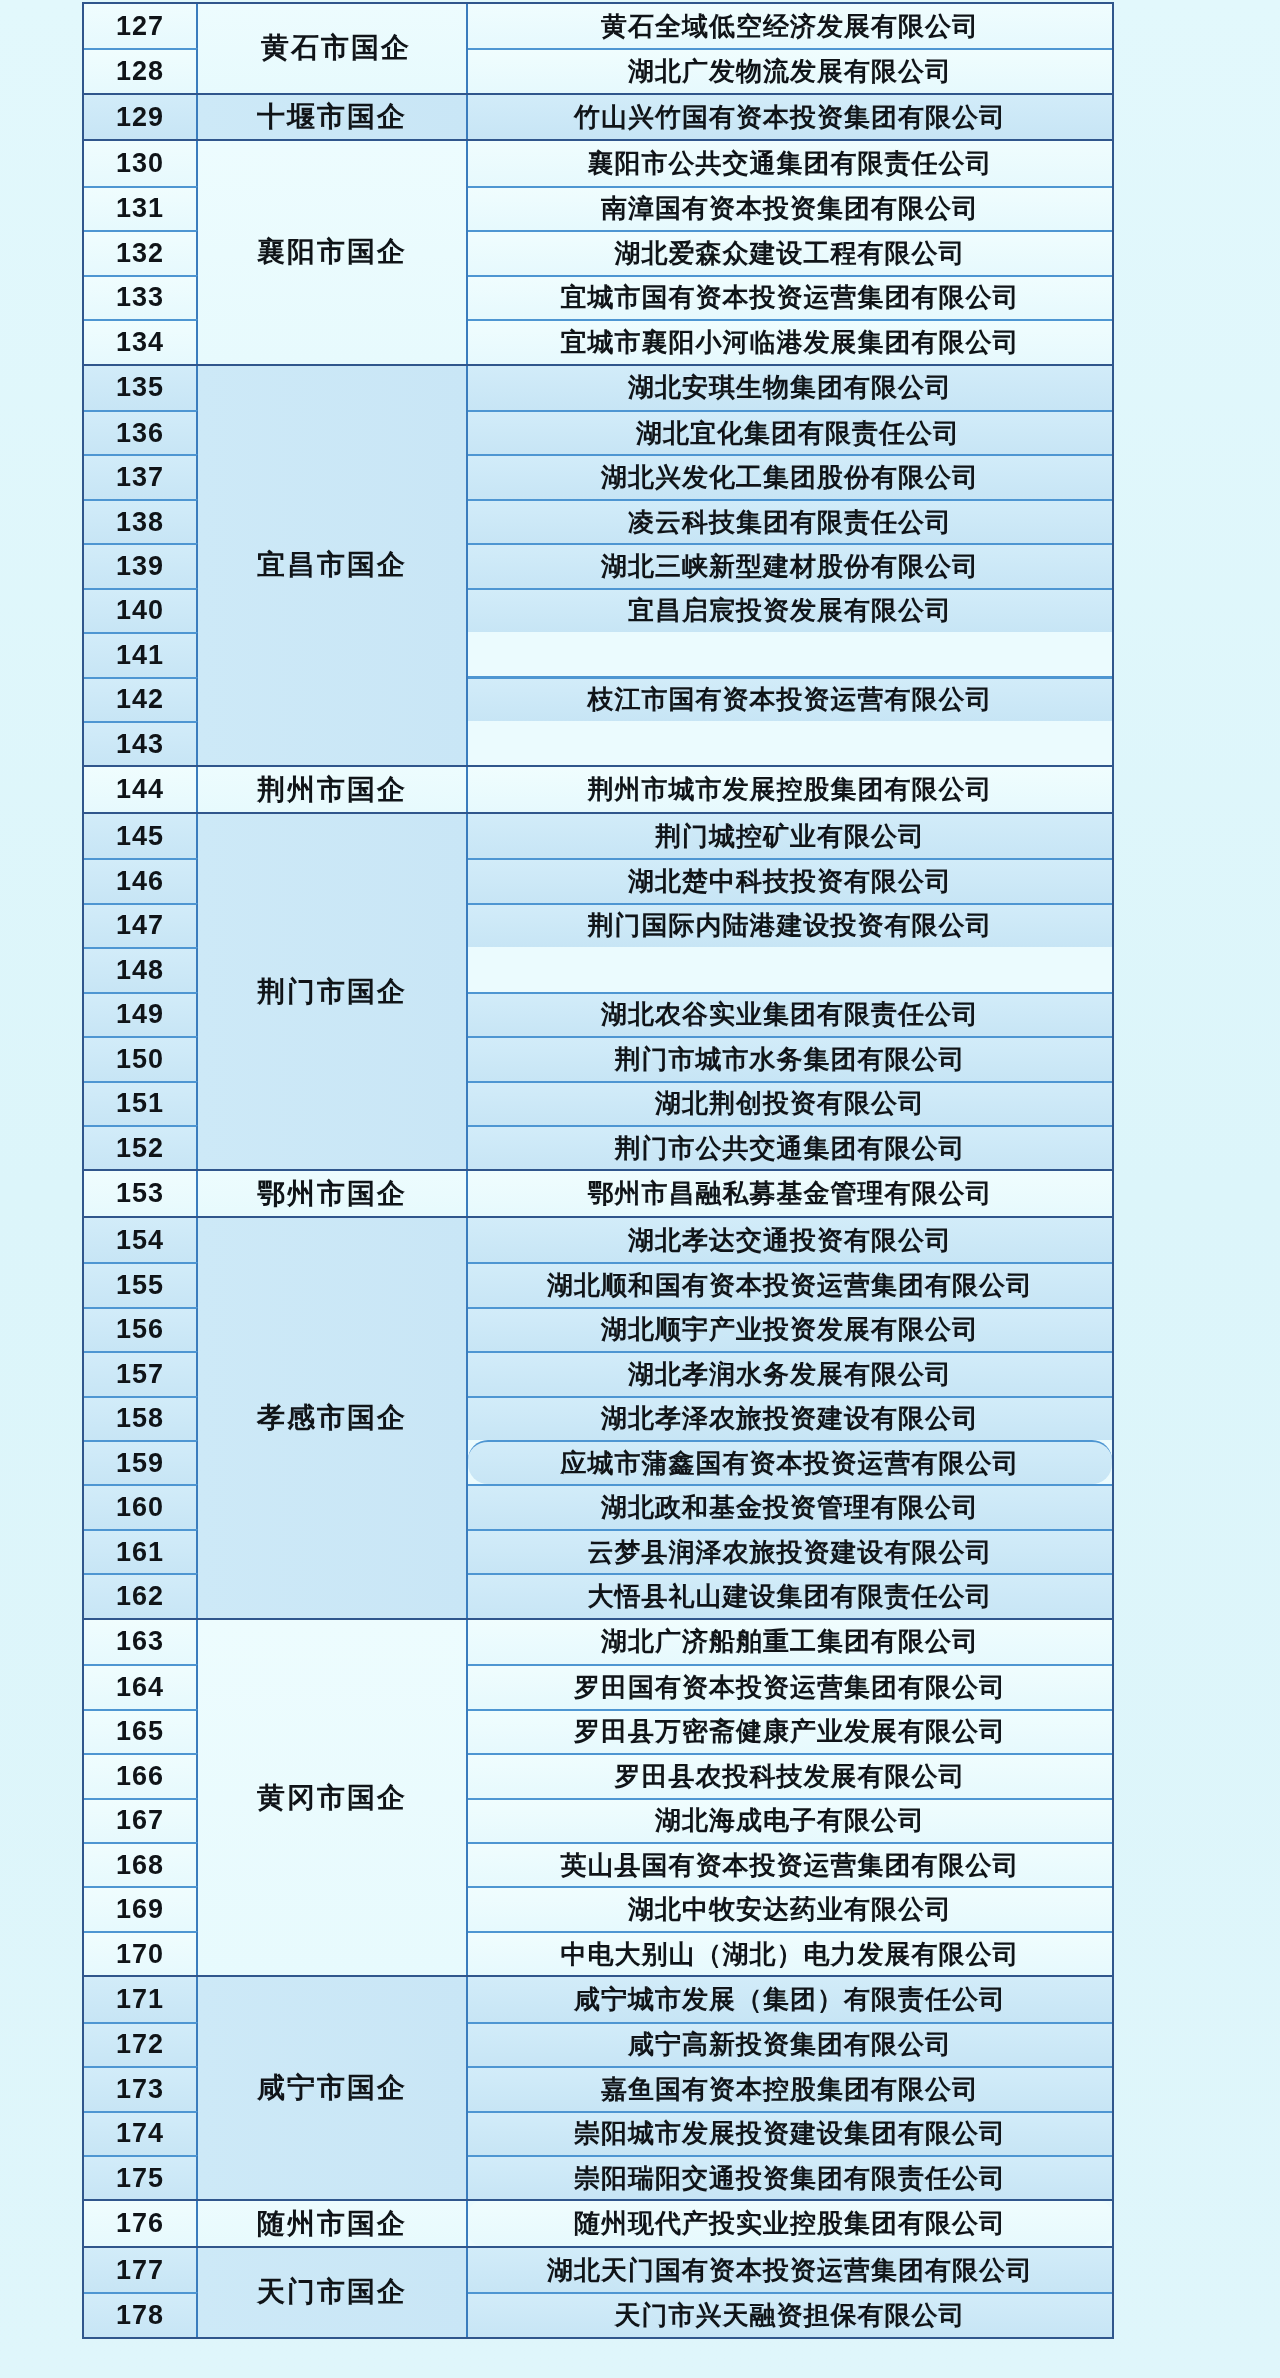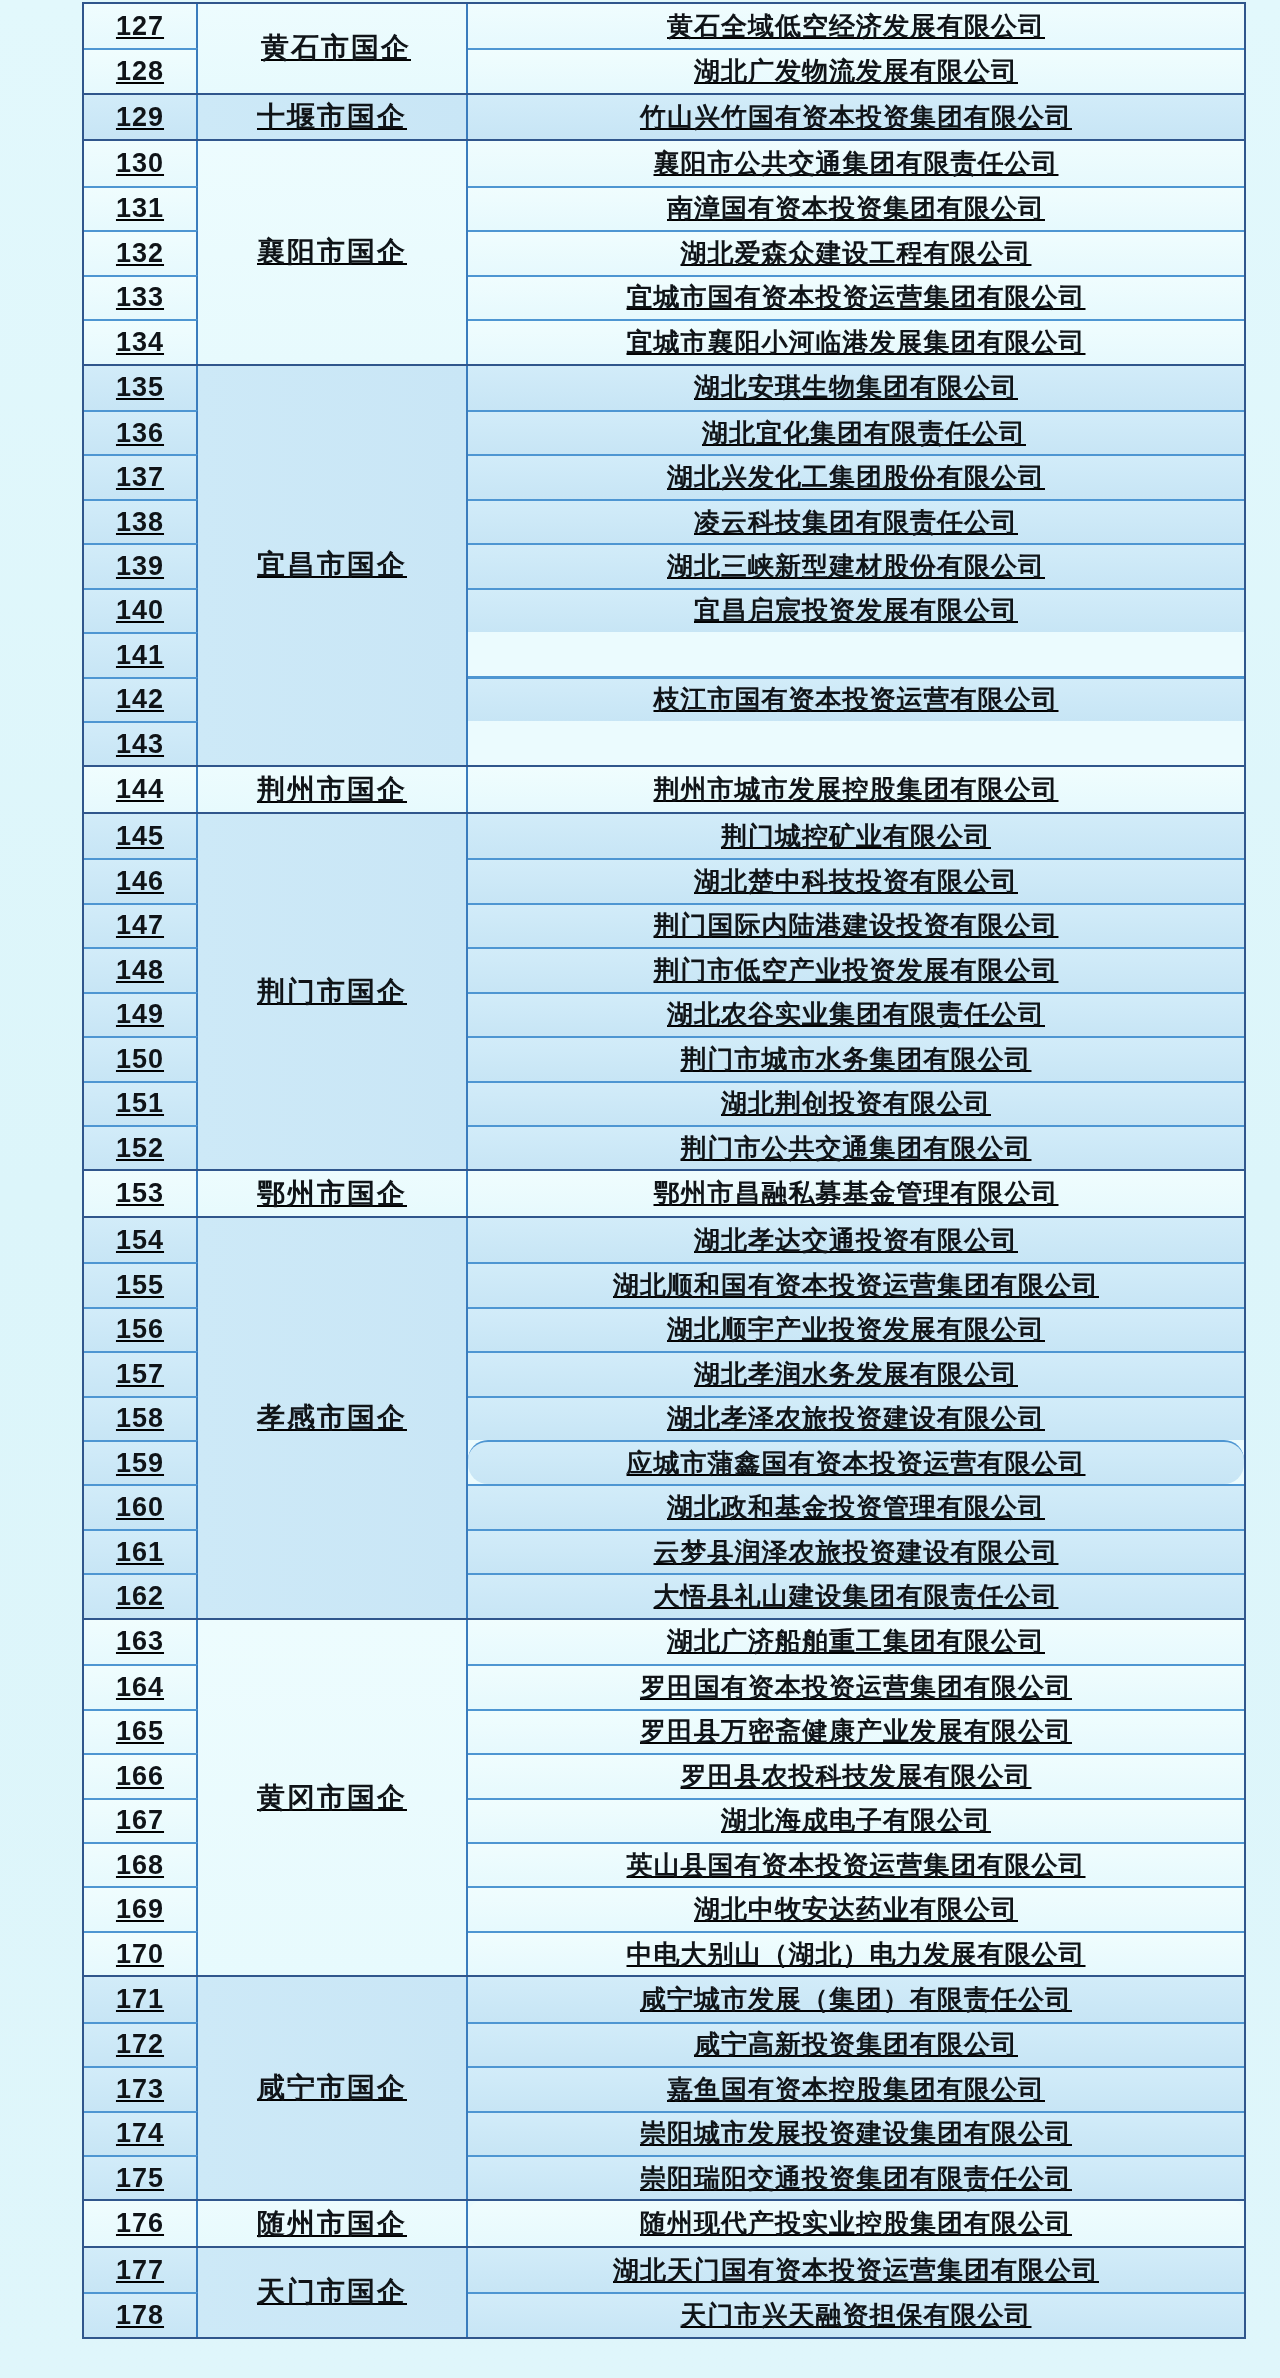--- a/index.html
+++ b/index.html
@@ -11,25 +11,24 @@
   }
   html,body{margin:0;padding:0;}
   body{font-family:"Liberation Sans","DejaVu Sans",sans-serif;}
   .page{
     position:relative;
     width:1280px;height:2378px;
     background:linear-gradient(180deg,#e2f8fc 0%,#dcf5fa 50%,#dff6fb 100%);
     overflow:hidden;
   }
   .soe-table{
-    position:absolute;left:82px;top:2px;width:1164px;
+    position:absolute;left:82px;top:2px;width:1032px;
     border:2px solid var(--gline);
     box-sizing:border-box;
     background:#ebfbfe;
-    text-decoration:underline;
   }
   .group{
     display:grid;
     grid-template-columns:114px 270px 1fr;
     grid-auto-rows:44.45px;
   }
   .group + .group{border-top:2px solid var(--gline);}
   .cell{
     display:flex;align-items:center;justify-content:center;
     box-sizing:border-box;
@@ -115,21 +114,20 @@
         <div class="cell cat" style="grid-row: 1 / span 1;">荆州市国企</div>
       </div>
       <div class="group tone-blue">
         <div class="cell num" style="grid-row: 1;">145</div>
         <div class="cell comp" style="grid-row: 1;">荆门城控矿业有限公司</div>
         <div class="cell num inner" style="grid-row: 2;">146</div>
         <div class="cell comp inner" style="grid-row: 2;">湖北楚中科技投资有限公司</div>
         <div class="cell num inner" style="grid-row: 3;">147</div>
         <div class="cell comp inner" style="grid-row: 3;">荆门国际内陆港建设投资有限公司</div>
         <div class="cell num inner" style="grid-row: 4;">148</div>
-        <div class="cell comp inner" style="grid-row: 4;">荆门市低空产业投资发展有限公司</div>
         <div class="cell num inner" style="grid-row: 5;">149</div>
         <div class="cell comp inner" style="grid-row: 5; text-align: right;">湖北农谷实业集团有限责任公司</div>
         <div class="cell num inner" style="grid-row: 6;">150</div>
         <div class="cell comp inner" style="grid-row: 6;">荆门市城市水务集团有限公司</div>
         <div class="cell num inner" style="grid-row: 7;">151</div>
         <div class="cell comp inner" style="grid-row: 7;">湖北荆创投资有限公司</div>
         <div class="cell num inner" style="grid-row: 8;">152</div>
         <div class="cell comp inner" style="grid-row: 8;">荆门市公共交通集团有限公司</div>
         <div class="cell cat" style="grid-row: 1 / span 8;">荆门市国企</div>
       </div>

